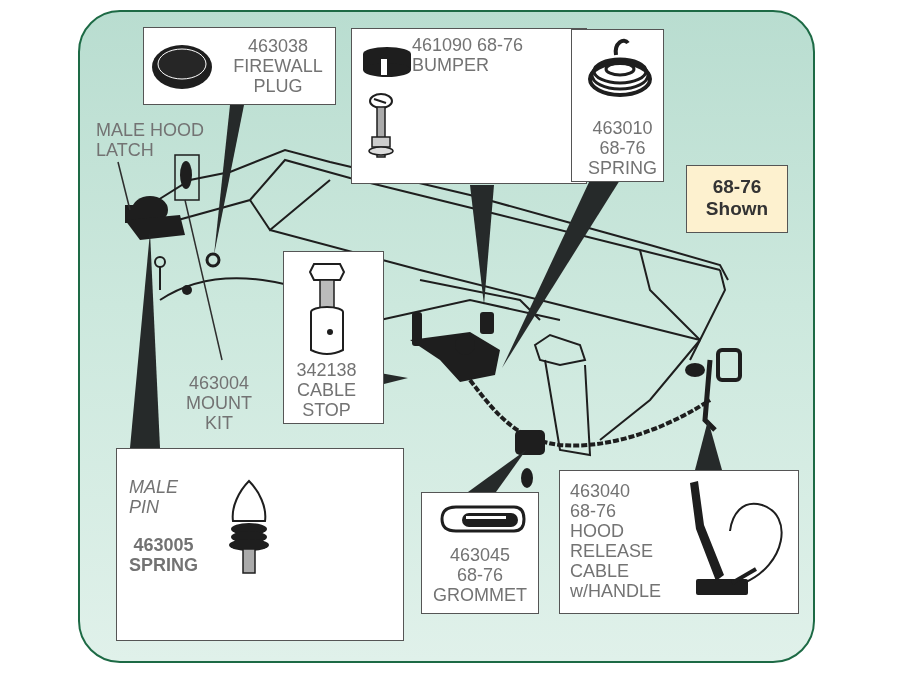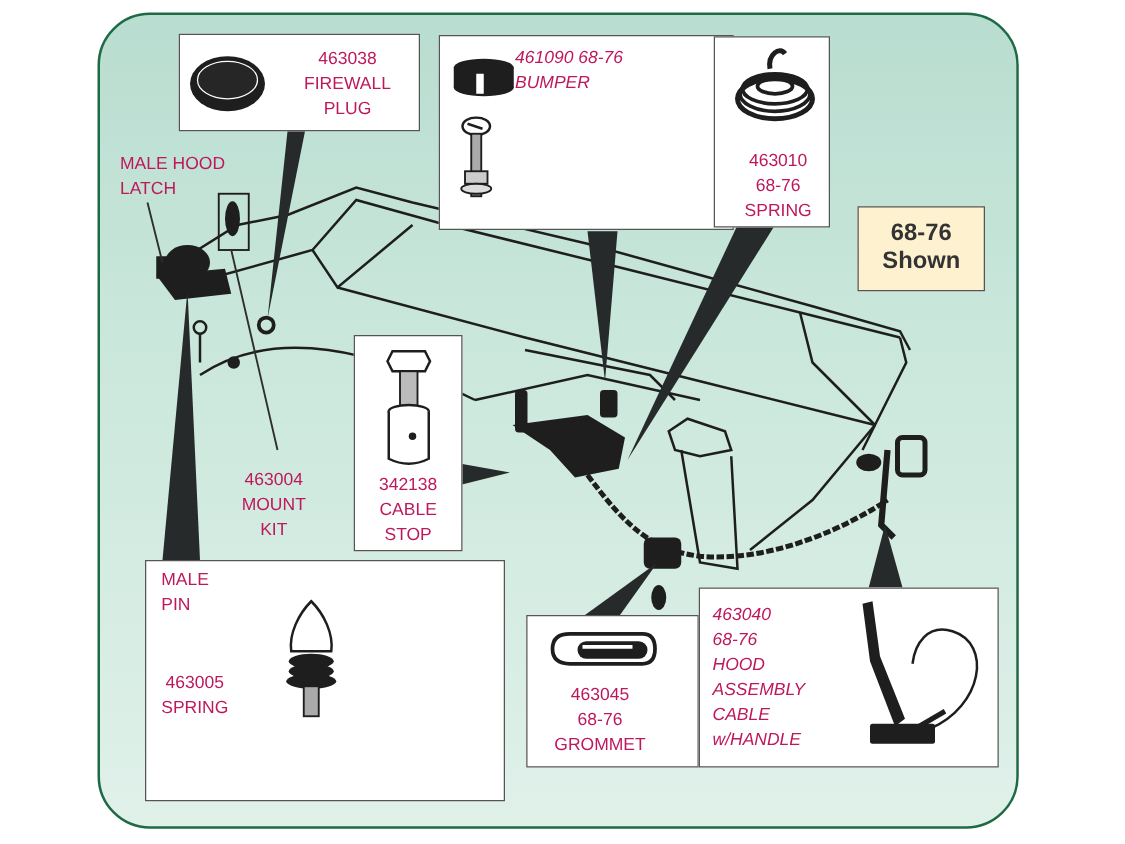--- a/index.html
+++ b/index.html
@@ -4,21 +4,21 @@
 <style>
   html, body { margin: 0; padding: 0; background: #ffffff; }
   body { width: 900px; height: 675px; position: relative; overflow: hidden;
          font-family: "Liberation Sans", "DejaVu Sans", sans-serif; }
   .panel { position: absolute; left: 78px; top: 10px; width: 737px; height: 653px;
            border: 2px solid #1d6a45; border-radius: 42px;
            background: linear-gradient(180deg, #b9ddd0 0%, #cce8dd 45%, #e0f1ea 100%);
            box-sizing: border-box; overflow: hidden; }
   svg.art { position: absolute; left: 0; top: 0; width: 900px; height: 675px; }
   .box { position: absolute; background: #ffffff; border: 1.5px solid #555; box-sizing: border-box; }
-  .lbl { position: absolute; color: #be185d; font-size: 14px; line-height: 20px; white-space: nowrap; }
+  .lbl { position: absolute; color: #737373; font-size: 18px; line-height: 20px; white-space: nowrap; }
   .c { text-align: center; }
   .r { text-align: right; }
   .shown { position: absolute; left: 686px; top: 165px; width: 102px; height: 68px;
            background: #fdf1cf; border: 1.5px solid #555; box-sizing: border-box;
            font-family: "Liberation Sans", sans-serif; font-weight: bold; color: #333;
            font-size: 19px; line-height: 22px; text-align: center; padding-top: 10px; }
   .txt-line { display: block; }
 </style>
 </head>
 <body>
@@ -98,21 +98,21 @@
     <ellipse cx="32" cy="25" rx="30" ry="22" fill="#1e1e1e"></ellipse>
     <ellipse cx="32" cy="22" rx="24" ry="15" fill="#262626" stroke="#fff" stroke-width="1"></ellipse>
   </svg>
   <div class="lbl c" style="left:78px; top:8px; width:112px;">
     <span class="txt-line">463038</span>
     <span class="txt-line">FIREWALL</span>
     <span class="txt-line">PLUG</span>
   </div>
 </div>
 
-<div class="box" style="left:351px; top:28px; width:236px; height:156px;font-style:italic;">
+<div class="box" style="left:351px; top:28px; width:236px; height:156px;">
   <svg width="52" height="34" style="position:absolute; left:9px; top:16px;">
     <ellipse cx="26" cy="9" rx="24" ry="7" fill="#1e1e1e"></ellipse>
     <rect x="2" y="9" width="48" height="16" fill="#1e1e1e"></rect>
     <ellipse cx="26" cy="25" rx="24" ry="7" fill="#1e1e1e"></ellipse>
     <rect x="20" y="14" width="6" height="16" fill="#fff"></rect>
   </svg>
   <div class="lbl" style="left:60px; top:6px;">
     <span class="txt-line">461090  68-76</span>
     <span class="txt-line">BUMPER</span>
   </div>
@@ -149,21 +149,21 @@
   <span class="txt-line">MALE HOOD</span>
   <span class="txt-line">LATCH</span>
 </div>
 
 <div class="lbl c" style="left:178px; top:373px; width:82px;text-align:center;">
   <span class="txt-line">463004</span>
   <span class="txt-line">MOUNT</span>
   <span class="txt-line">KIT</span>
 </div>
 
-<div class="box" style="left:283px; top:268px; width:87px; height:173px;">
+<div class="box" style="left:283px; top:251px; width:101px; height:173px;">
   <svg width="50" height="100" style="position:absolute; left:18px; top:6px;">
     <polygon points="12,6 38,6 42,14 38,22 12,22 8,14" fill="#fff" stroke="#1e1e1e" stroke-width="2"></polygon>
     <rect x="18" y="22" width="14" height="30" fill="#bbb" stroke="#1e1e1e" stroke-width="1.5"></rect>
     <ellipse cx="25" cy="54" rx="16" ry="5" fill="#fff" stroke="#1e1e1e" stroke-width="2"></ellipse>
     <path d="M9 54 L9 92 Q25 100 41 92 L41 54" fill="#fff" stroke="#1e1e1e" stroke-width="2"></path>
     <circle cx="28" cy="74" r="3" fill="#1e1e1e"></circle>
   </svg>
   <div class="lbl c" style="left:0; top:108px; width:85px;">
     <span class="txt-line">342138</span>
     <span class="txt-line">CABLE</span>
@@ -172,49 +172,49 @@
 </div>
 
 <div class="box" style="left:116px; top:448px; width:288px; height:193px;">
   <svg width="60" height="110" style="position:absolute; left:102px; top:28px;">
     <path d="M30 4 C 20 14, 12 30, 14 44 L46 44 C 48 30, 40 14, 30 4 Z" fill="#fff" stroke="#1e1e1e" stroke-width="2"></path>
     <ellipse cx="30" cy="52" rx="18" ry="6" fill="#1e1e1e"></ellipse>
     <ellipse cx="30" cy="60" rx="18" ry="6" fill="#1e1e1e"></ellipse>
     <ellipse cx="30" cy="68" rx="20" ry="6" fill="#1e1e1e"></ellipse>
     <rect x="24" y="72" width="12" height="24" fill="#aaa" stroke="#1e1e1e" stroke-width="1.5"></rect>
   </svg>
-  <div class="lbl" style="left:12px; top:4px;">
+  <div class="lbl" style="left:12px; top:28px;font-style:italic;">
     <span class="txt-line">MALE</span>
     <span class="txt-line">PIN</span>
   </div>
-  <div class="lbl c" style="left:12px; top:86px;">
+  <div class="lbl c" style="left:12px; top:86px;font-weight:bold;">
     <span class="txt-line">463005</span>
     <span class="txt-line">SPRING</span>
   </div>
 </div>
 
-<div class="box" style="left:421px; top:492px; width:138px; height:122px;">
+<div class="box" style="left:421px; top:492px; width:118px; height:122px;">
   <svg width="90" height="40" style="position:absolute; left:14px; top:10px;">
     <path d="M20 4 L78 4 Q88 4 88 16 Q88 28 78 28 L20 28 Q6 28 6 16 Q6 4 20 4 Z" fill="#fff" stroke="#1e1e1e" stroke-width="3"></path>
     <rect x="26" y="10" width="56" height="14" rx="7" fill="#1e1e1e"></rect>
     <rect x="30" y="13" width="40" height="3" fill="#fff"></rect>
   </svg>
   <div class="lbl c" style="left:0; top:52px; width:116px;">
     <span class="txt-line">463045</span>
     <span class="txt-line">68-76</span>
     <span class="txt-line">GROMMET</span>
   </div>
 </div>
 
-<div class="box" style="left:559px; top:470px; width:240px; height:144px;font-style:italic;">
+<div class="box" style="left:559px; top:470px; width:240px; height:144px;">
   <div class="lbl" style="left:10px; top:10px;">
     <span class="txt-line">463040</span>
     <span class="txt-line">68-76</span>
     <span class="txt-line">HOOD</span>
-    <span class="txt-line">ASSEMBLY</span>
+    <span class="txt-line">RELEASE</span>
     <span class="txt-line">CABLE</span>
     <span class="txt-line">w/HANDLE</span>
   </div>
   <svg width="120" height="136" style="position:absolute; left:116px; top:4px;">
     <path d="M14 8 L22 6 L28 50 L48 100 L40 106 L20 54 Z" fill="#1e1e1e"></path>
     <rect x="20" y="104" width="52" height="16" rx="2" fill="#1e1e1e"></rect>
     <path d="M68 108 C 110 90, 118 40, 86 30 C 66 24, 56 40, 54 56" fill="none" stroke="#1e1e1e" stroke-width="2"></path>
     <line x1="56" y1="108" x2="80" y2="94" stroke="#1e1e1e" stroke-width="4"></line>
   </svg>
 </div>

